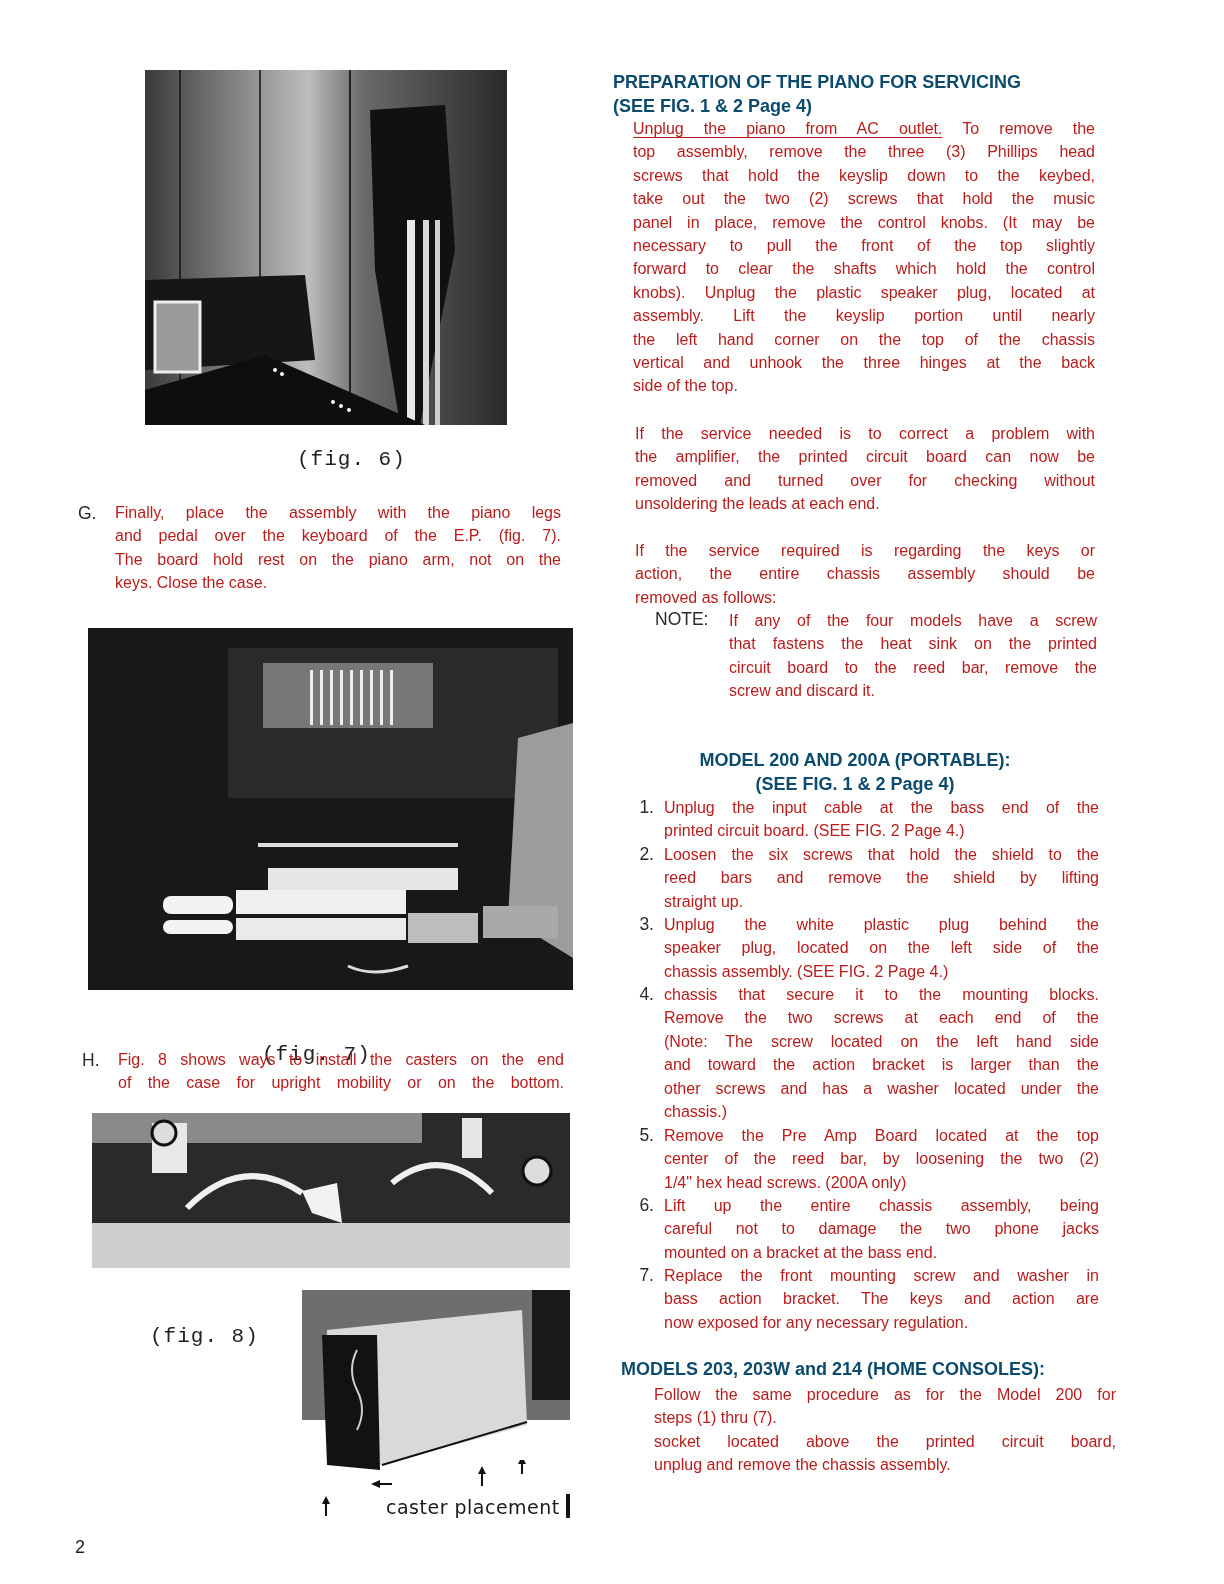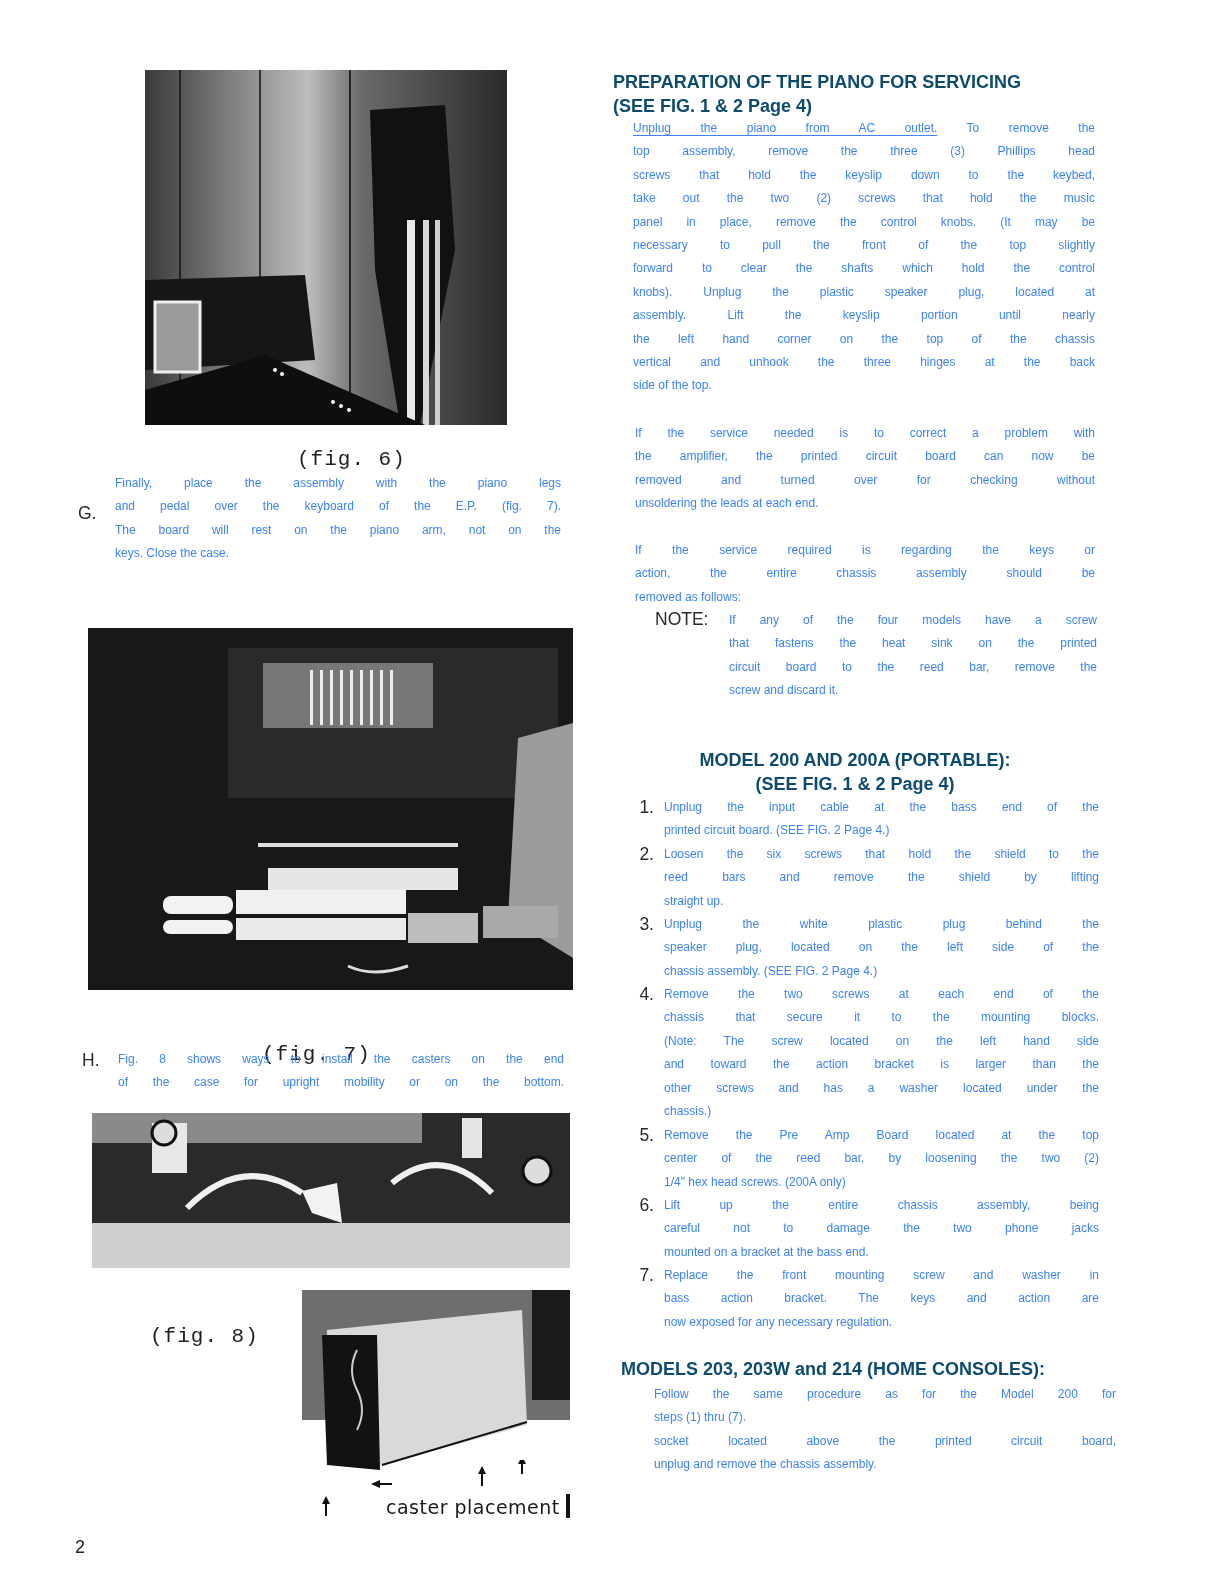--- a/index.html
+++ b/index.html
@@ -2,21 +2,21 @@
 <html><head>
 <meta charset="utf-8">
 <style>
   html, body { margin:0; padding:0; background:#ffffff; }
   body { width:1224px; height:1584px; position:relative; overflow:hidden;
          font-family:"Liberation Sans", sans-serif; color:#1a1a1a; }
   .abs { position:absolute; }
   .photo { position:absolute; background:#1c1c1c; overflow:hidden; }
   .photo svg { width:100%; height:100%; display:block; }
   .caption { position:absolute; font-family:"Liberation Mono", monospace; font-size:21px; color:#222; letter-spacing:1px; }
-  .para { position:absolute; font-size:12px; line-height:23.4px; color:#3b82f6; text-align:justify; }
+  .para { position:absolute; font-size:16px; line-height:23.4px; color:#b91c1c; text-align:justify; }
   .para .line { display:block; text-align:justify; text-align-last:justify; white-space:nowrap; }
   .para .line.last { text-align-last:left; }
   .heading { position:absolute; font-weight:bold; font-size:18px; line-height:23.5px; color:#0c4a6e; }
   .marker { position:absolute; font-size:17.5px; color:#2a2a2a; }
   .list-item { position:absolute; font-size:17.5px; line-height:23.4px; color:#2a2a2a; }
   .list-item .num { position:absolute; left:0; width:24px; text-align:right; }
   .u { text-decoration:underline; text-underline-offset:3px; }
   .pagenum { position:absolute; font-size:18px; color:#222; }
   .caster-label { position:absolute; font-family:"DejaVu Sans", sans-serif; font-size:19px; color:#1a1a1a; letter-spacing:0.5px; }
 </style>
@@ -47,24 +47,24 @@
     <circle cx="130" cy="300" r="2" fill="#fff"></circle>
       <circle cx="137" cy="304" r="2" fill="#fff"></circle>
     <circle cx="188" cy="332" r="2" fill="#fff"></circle>
       <circle cx="196" cy="336" r="2" fill="#fff"></circle>
       <circle cx="204" cy="340" r="2" fill="#fff"></circle>
   </svg>
 </div>
 <div class="caption" style="left:268px; top:448px;margin-left:29px;">(fig. 6)</div>
 
 <div class="marker" style="left:78px; top:503px;">G.</div>
-<div class="para" style="left:115px; top:472px; width:446px;">
+<div class="para" style="left:115px; top:501px; width:446px;">
   <span class="line">Finally, place the assembly with the piano legs</span>
   <span class="line">and pedal over the keyboard of the E.P. (fig. 7).</span>
-  <span class="line">The board will rest on the piano arm, not on the</span>
+  <span class="line">The board hold rest on the piano arm, not on the</span>
   <span class="line last">keys. Close the case.</span>
 </div>
 
 <div class="photo" style="left:88px; top:628px; width:485px; height:362px; background:#161616;">
   <svg viewBox="0 0 485 362" preserveAspectRatio="none">
     <rect width="485" height="362" fill="#181818"></rect>
     <rect x="140" y="20" width="330" height="150" fill="#2a2a2a"></rect>
     <rect x="175" y="35" width="170" height="65" fill="#777"></rect>
     <g fill="#eee">
       <rect x="222" y="42" width="3" height="55"></rect>
@@ -214,22 +214,22 @@
   <div class="para" style="left:34px; top:0; width:435px;">
     <span class="line">Unplug the white plastic plug behind the</span>
     <span class="line">speaker plug, located on the left side of the</span>
     <span class="line last">chassis assembly. (SEE FIG. 2 Page 4.)</span>
   </div>
 </div>
 
 <div class="list-item" style="left:630px; top:983px; width:470px; height:141px;">
   <span class="num">4.</span>
   <div class="para" style="left:34px; top:0; width:435px;">
+    <span class="line">chassis that secure it to the mounting blocks.</span>
     <span class="line">Remove the two screws at each end of the</span>
-    <span class="line">chassis that secure it to the mounting blocks.</span>
     <span class="line">(Note: The screw located on the left hand side</span>
     <span class="line">and toward the action bracket is larger than the</span>
     <span class="line">other screws and has a washer located under the</span>
     <span class="line last">chassis.)</span>
   </div>
 </div>
 
 <div class="list-item" style="left:630px; top:1124px; width:470px; height:70px;">
   <span class="num">5.</span>
   <div class="para" style="left:34px; top:0; width:435px;">

